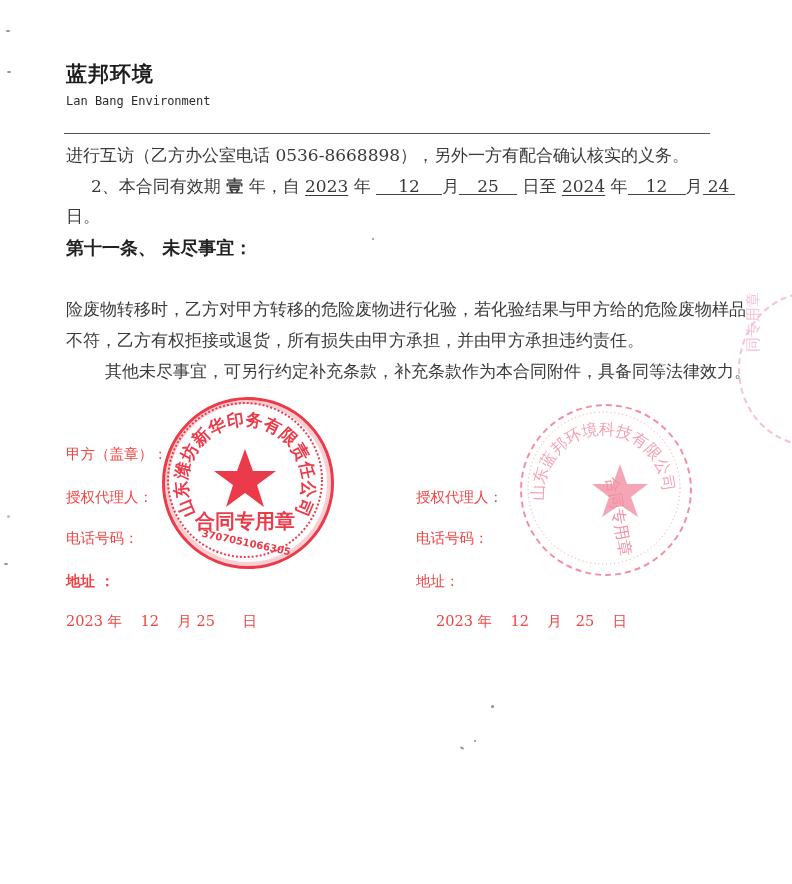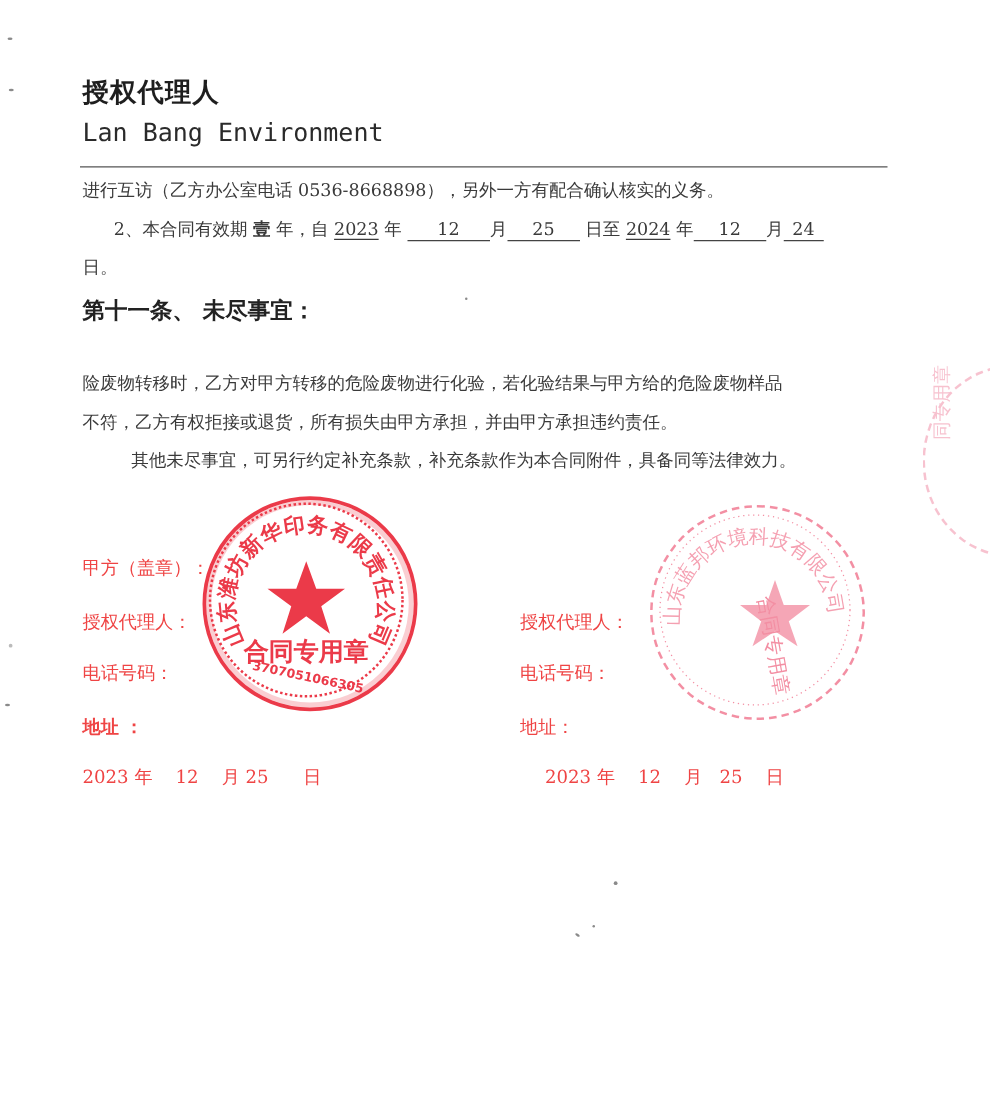--- a/index.html
+++ b/index.html
@@ -9,27 +9,27 @@
     color: #3a3a3a;
   }
   .page { position: absolute; inset: 0; }
   .abs { position: absolute; white-space: nowrap; }
   .brand-cn {
     left: 66px; top: 60px; font-family: "DejaVu Sans", sans-serif;
     font-weight: bold; font-size: 21px; color: #1e1e1e; letter-spacing: 1px;
   }
   .brand-en {
     left: 66px; top: 94px; font-family: "DejaVu Sans Mono", "Liberation Mono", monospace;
-    font-size: 20px; color: #2a2a2a;
+    font-size: 12px; color: #2a2a2a;
   }
   .header-rule {
     position: absolute; left: 64px; top: 133px; width: 646px; height: 0;
     border-top: 1.5px solid #555;
   }
-  .body-text { font-size: 14px; color: #3a3a3a; }
+  .body-text { font-size: 17px; color: #3a3a3a; }
   .u { text-decoration: underline; text-underline-offset: 3px; }
   .uline { display: inline-block; border-bottom: 1px solid #444; text-align: center; line-height: 16px; }
   .section-title { font-family: "DejaVu Sans", sans-serif; font-weight: bold; font-size: 18px; color: #222; }
   .sig { font-size: 14.5px; color: #ef4444; }
   
   .stamp { position: absolute; border-radius: 50%; }
   .stamp-a {
     left: 162px; top: 397px; width: 166px; height: 166px;
     border: 3px solid #ea2a3a; box-shadow: inset 0 0 0 4px rgba(234,42,58,0.25);
     opacity: 0.92;
@@ -43,21 +43,21 @@
     border: 2px dashed #f29ab0; opacity: 0.6;
   }
   .stamp-text { position: absolute; white-space: nowrap; font-family: "DejaVu Sans", sans-serif; }
   .speck { position: absolute; background: #8a8a8a; border-radius: 50%; }
 </style>
 </head>
 <body>
 
 <div class="page">
 
-  <div class="abs brand-cn">授权代理人</div>
+  <div class="abs brand-cn">蓝邦环境</div>
   <div class="abs brand-en">Lan Bang Environment</div>
   <div class="header-rule"></div>
 
   <div class="abs body-text" style="left:66px; top:144px;">进行互访（乙方办公室电话 0536-8668898），另外一方有配合确认核实的义务。</div>
 
   <div class="abs body-text" style="left:91px; top:175px;">
     <span>2、本合同有效期 </span><span style="font-weight:bold;">壹</span><span> 年，自 </span><span class="u">2023</span><span> 年 </span><span class="uline" style="width:66px;">12</span><span>月</span><span class="uline" style="width:58px;">25</span><span> 日至 </span><span class="u">2024</span><span> 年</span><span class="uline" style="width:58px;">12</span><span>月</span><span class="uline" style="width:32px;">24</span>
   </div>
   <div class="abs body-text" style="left:66px; top:205px;">日。</div>
 

